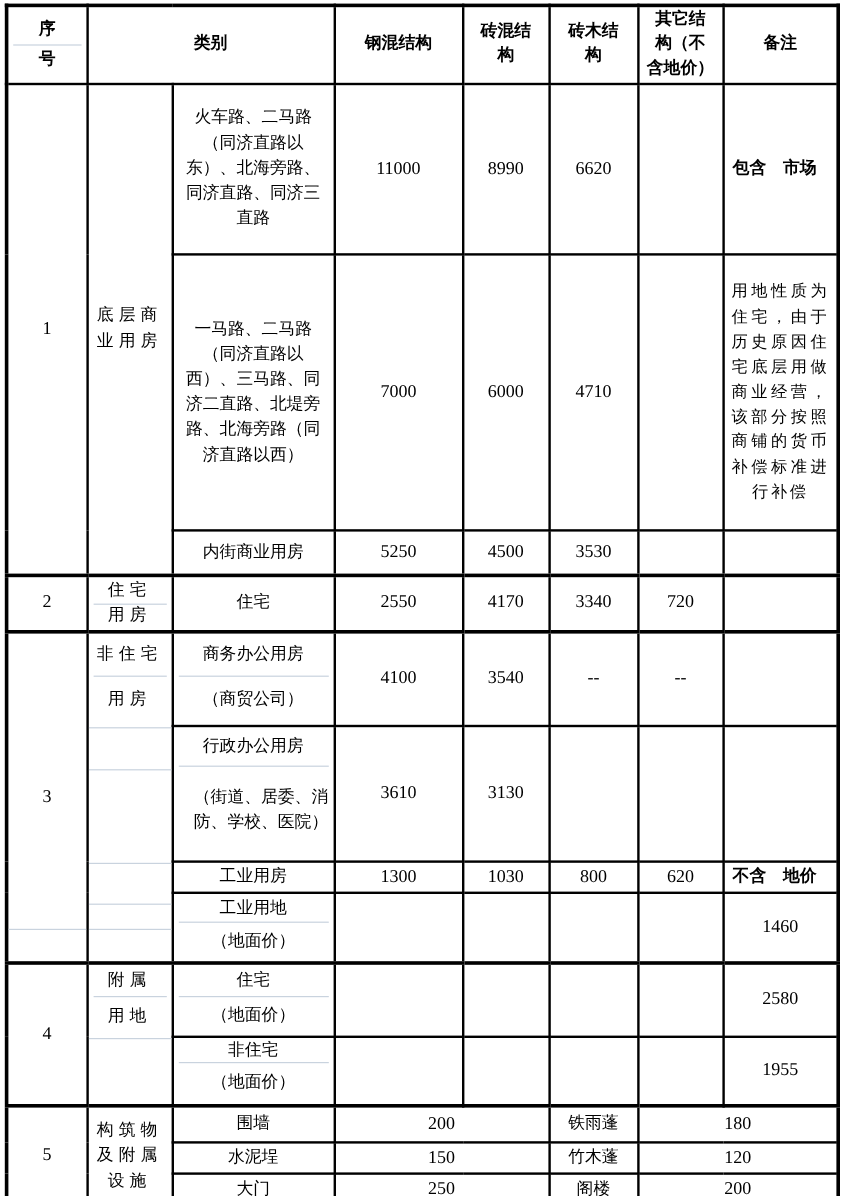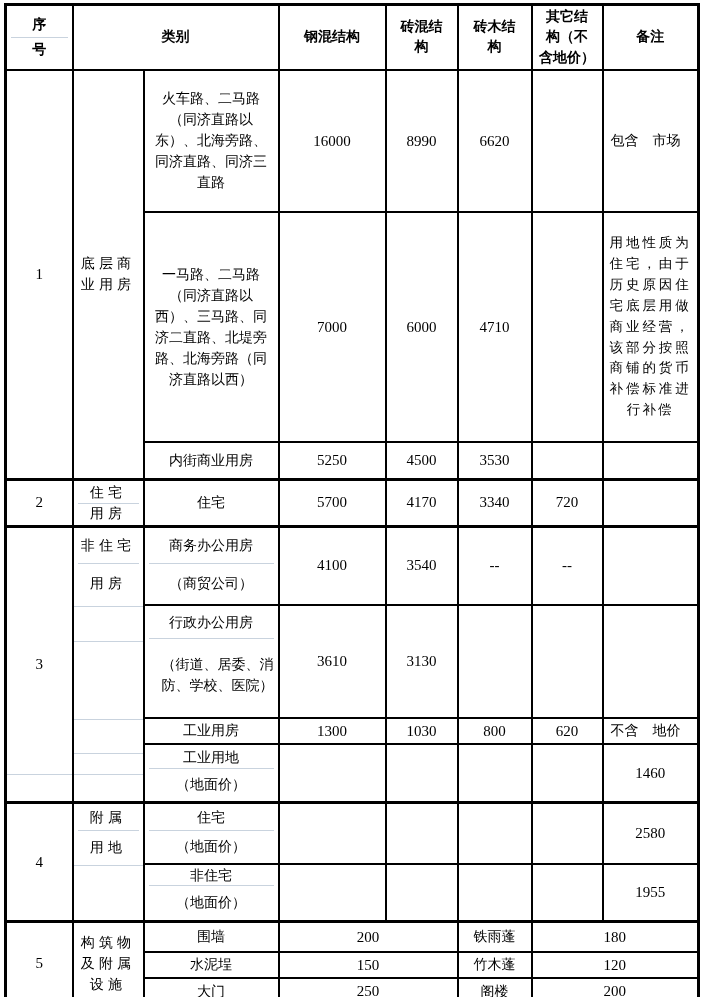--- a/index.html
+++ b/index.html
@@ -9,21 +9,21 @@
   table{border-collapse:collapse;table-layout:fixed;width:693px;background:#fff;
         border:3px solid #000;}
   th,td{border:2px solid #000;padding:1px 4px;text-align:center;vertical-align:middle;
         font-size:14px;font-weight:400;line-height:1.5;overflow:hidden;word-break:break-all;}
   thead th{font-weight:700;line-height:1.45;}
   tr.gs th, tr.gs td{border-top:3px solid #000;}
   .pre{white-space:pre-line;}
   .num{font-size:15px;}
   .cat{font-size:14px;border-radius:32px;}
   .ls{letter-spacing:.3em;margin-left:45px;}
-  .left{text-align:left;padding-left:7px;}
+  .left{text-align:left;padding-left:7px;font-weight:bold;}
   .just{text-align:justify;text-align-last:center;font-size:13.5px;letter-spacing:.16em;
         line-height:1.55;padding:20px 6px;}
   .vtop{vertical-align:top;text-align:right;}
   .rel{position:relative;}
   .vs{display:flex;flex-direction:column;align-items:stretch;width:100%;}
   .seg{display:flex;align-items:center;justify-content:center;}
   .trace{height:0;border-top:1px solid #c9d3de;width:100%;}
   .trace-abs{position:absolute;left:0;right:0;height:0;border-top:1px solid #c9d3de;}
 </style>
 </head>
@@ -61,21 +61,21 @@
 含地价）</th>
       <th>备注</th>
     </tr>
   </thead>
   <tbody>
 
     <tr style="height:142px">
       <td rowspan="3" class="num">1</td>
       <td rowspan="3" class="ls">底层商业用房</td>
       <td class="cat">火车路、二马路（同济直路以东）、北海旁路、同济直路、同济三直路</td>
-      <td class="num">16000</td>
+      <td class="num">11000</td>
       <td class="num">8990</td>
       <td class="num">6620</td>
       <td></td>
       <td class="left">包含　市场</td>
     </tr>
     <tr style="height:211px">
       <td class="cat">一马路、二马路（同济直路以西）、三马路、同济二直路、北堤旁路、北海旁路（同济直路以西）</td>
       <td class="num">7000</td>
       <td class="num">6000</td>
       <td class="num">4710</td>
@@ -94,21 +94,21 @@
     <tr class="gs" style="height:47px">
       <td class="num">2</td>
       <td class="ls">
         <div class="vs">
           <div class="seg" style="height:21px">住宅</div>
           <div class="trace"></div>
           <div class="seg" style="height:20px">用房</div>
         </div>
       </td>
       <td class="cat">住宅</td>
-      <td class="num">5700</td>
+      <td class="num">2550</td>
       <td class="num">4170</td>
       <td class="num">3340</td>
       <td class="num">720</td>
       <td></td>
     </tr>
 
     <tr class="gs" style="height:78px">
       <td rowspan="4" class="num rel">
         <span>3</span>
         <div class="trace-abs" style="top:246px"></div>

